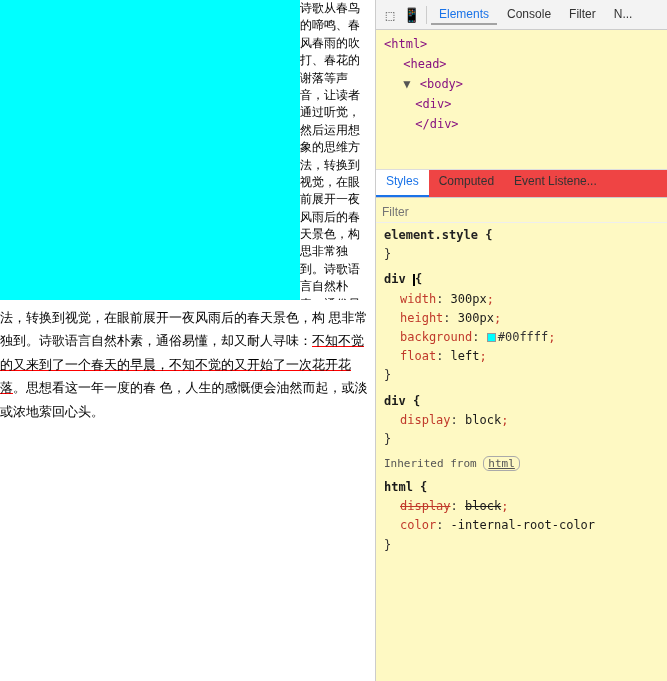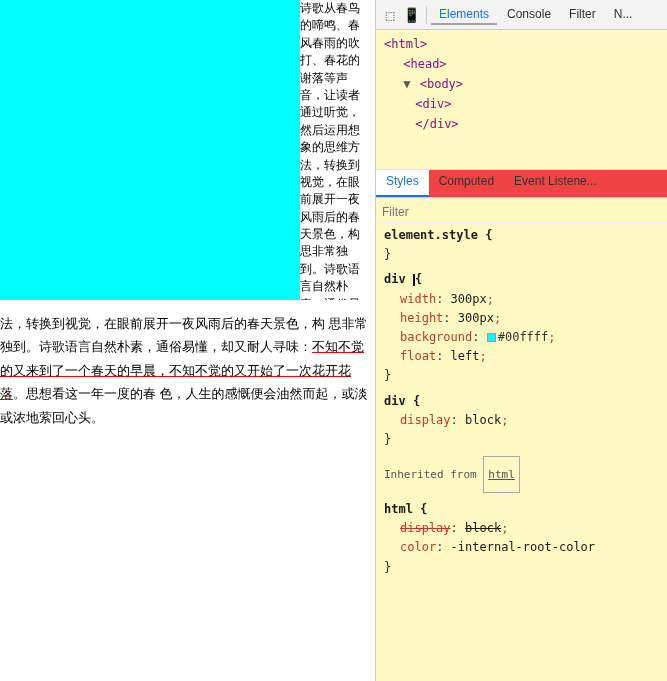--- a/index.html
+++ b/index.html
@@ -38,21 +38,21 @@
       line-height: 1.45;
       color: #000;
       overflow: hidden;
     }
 
     .bottom-text {
       clear: both;
       font-size: 13px;
       line-height: 1.8;
       color: #000;
-      padding: 12px 4px 0 0;
+      padding: 6px 4px 0 0;
     }
 
     .bottom-text .highlight {
       text-decoration: underline;
       text-decoration-color: red;
       color: #000;
     }
 
     
     #devtools {
@@ -242,23 +242,23 @@
 
     .inherited-header {
       padding: 4px 8px;
       font-size: 11px;
       color: #555;
     }
 
     .inherited-tag {
       display: inline-block;
       border: 1px solid #aaa;
-      padding: 11px 4px;
+      padding: 0 4px;
       font-size: 11px;
-      border-radius: 0;
+      border-radius: 6px;
       text-decoration: underline;
     }
 
     .struck {
       text-decoration: line-through;
       color: #999;
     }
 
     .cursor-after {
       display: inline-block;

